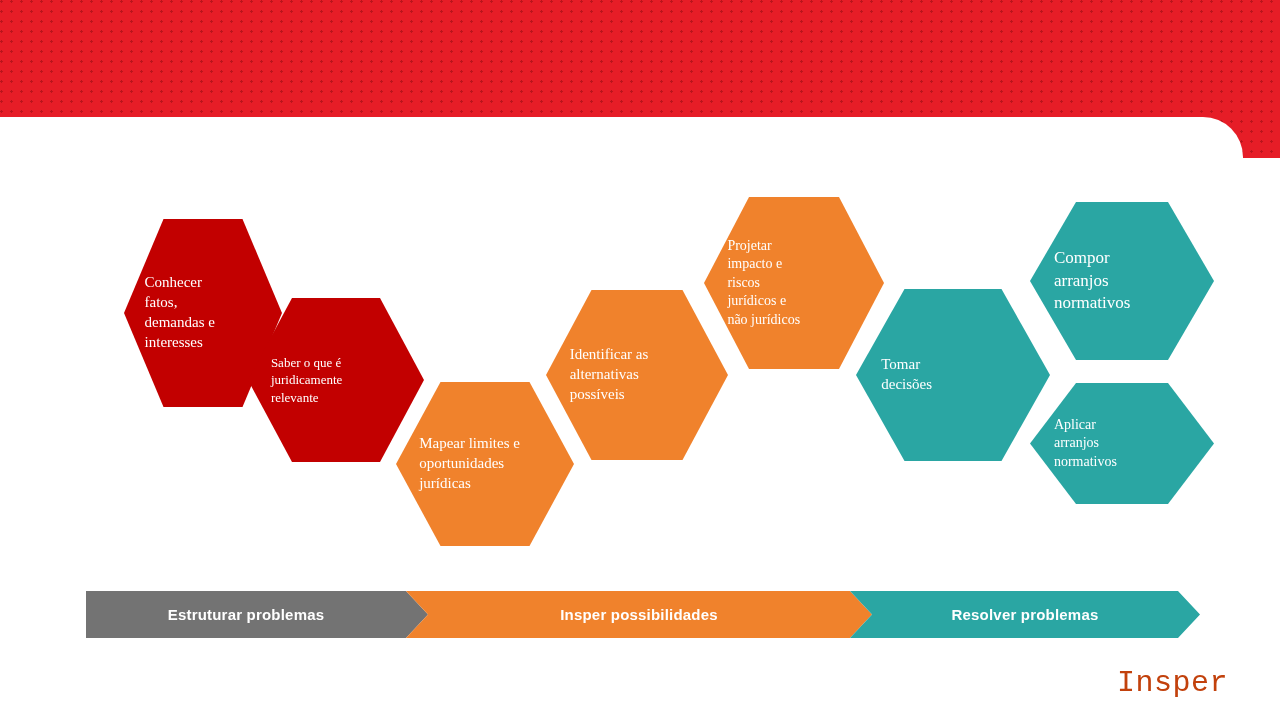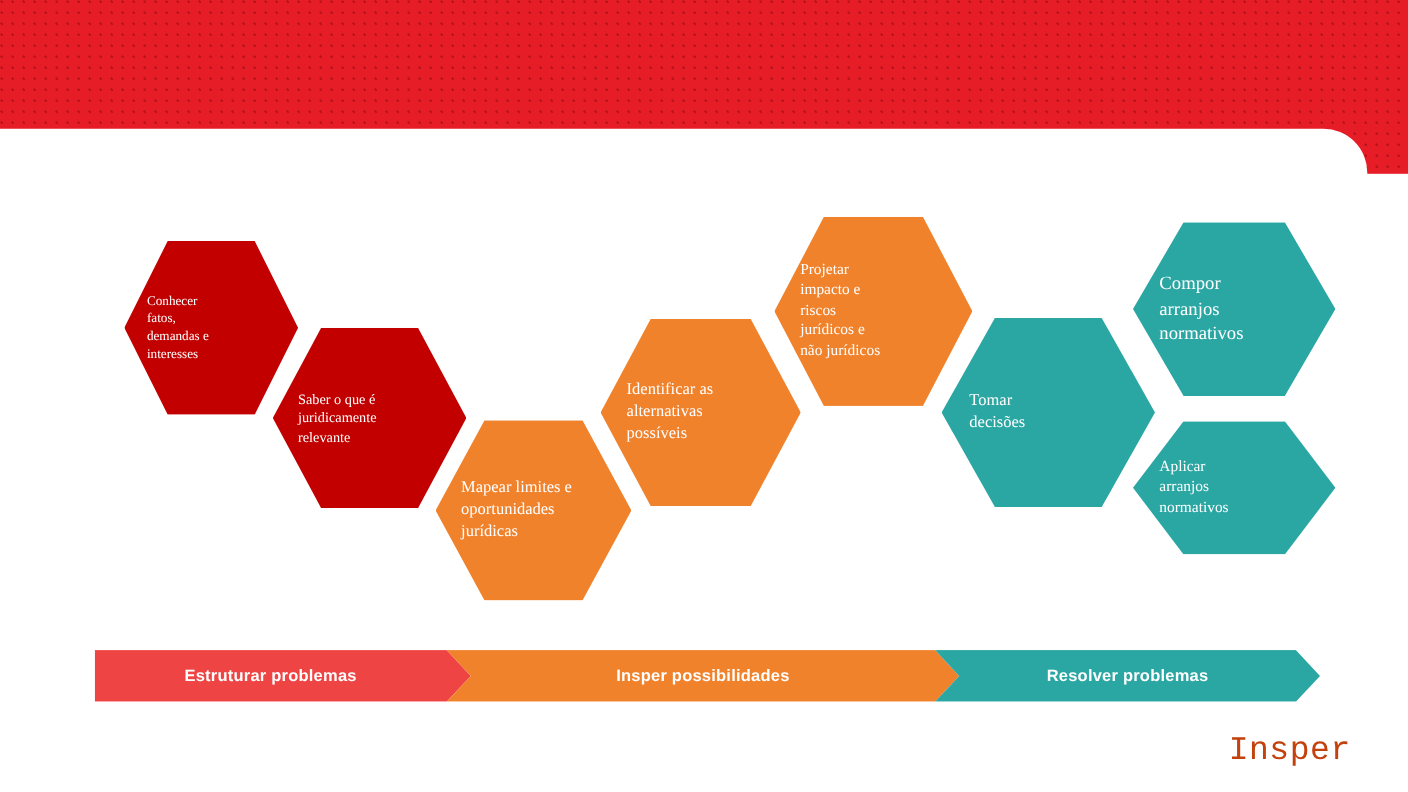--- a/index.html
+++ b/index.html
@@ -79,21 +79,21 @@
   .hex .hex-text {
     display: block;
     width: 74%;
     white-space: pre-line;
   }
   .c-red   { background-color: #C20000; }
   .c-orange{ background-color: #F0822C; }
   .c-teal  { background-color: #2AA6A3; }
 
   
-  #hex-1 { left: 113px; top: 219px; width: 158px; height: 158px; font-size: 12px; }
+  #hex-1 { left: 124px; top: 219px; width: 158px; height: 188px; font-size: 15px; }
   #hex-2 { left: 248px; top: 298px; width: 176px; height: 164px; font-size: 13px; }
   #hex-3 { left: 396px; top: 382px; width: 178px; height: 164px; font-size: 15px; }
   #hex-4 { left: 546px; top: 290px; width: 182px; height: 170px; font-size: 15px; }
   #hex-5 { left: 704px; top: 197px; width: 180px; height: 172px; font-size: 14px; }
   #hex-6 { left: 856px; top: 289px; width: 194px; height: 172px; font-size: 15px; }
   #hex-7 { left: 1030px; top: 202px; width: 184px; height: 158px; font-size: 17px; }
   #hex-8 { left: 1030px; top: 383px; width: 184px; height: 121px; font-size: 14px; }
 
   
   #process-bar {
@@ -109,21 +109,21 @@
     justify-content: center;
     color: #ffffff;
     font-size: 15px;
     font-weight: bold;
     letter-spacing: 0.2px;
     box-sizing: border-box;
     font-family: "Liberation Sans", sans-serif;
   }
   #chev-1 {
     left: 0; width: 342px;
-    background-color: #ef4444;
+    background-color: #737373;
     -webkit-clip-path: polygon(0 0, 320px 0, 342px 50%, 320px 100%, 0 100%);
     clip-path: polygon(0 0, 320px 0, 342px 50%, 320px 100%, 0 100%);
     padding-right: 22px;
     text-align: right;
   }
   #chev-2 {
     left: 320px; width: 466px;
     background-color: #F0822C;
     -webkit-clip-path: polygon(0 0, 444px 0, 466px 50%, 444px 100%, 0 100%, 22px 50%);
     clip-path: polygon(0 0, 444px 0, 466px 50%, 444px 100%, 0 100%, 22px 50%);

